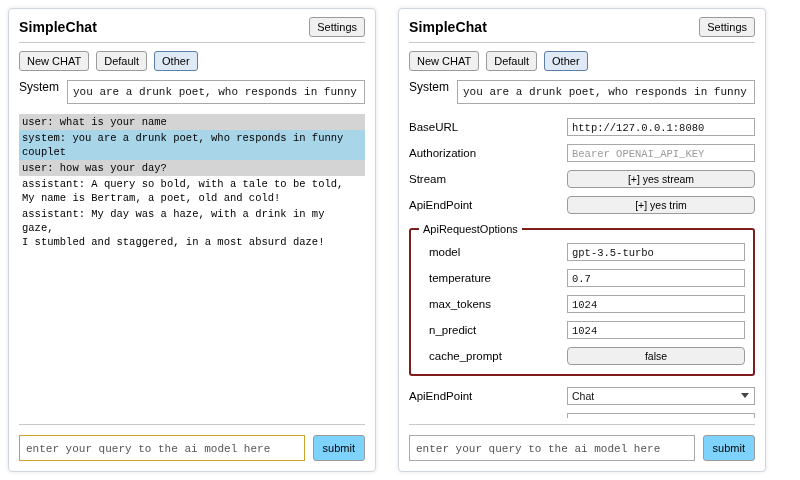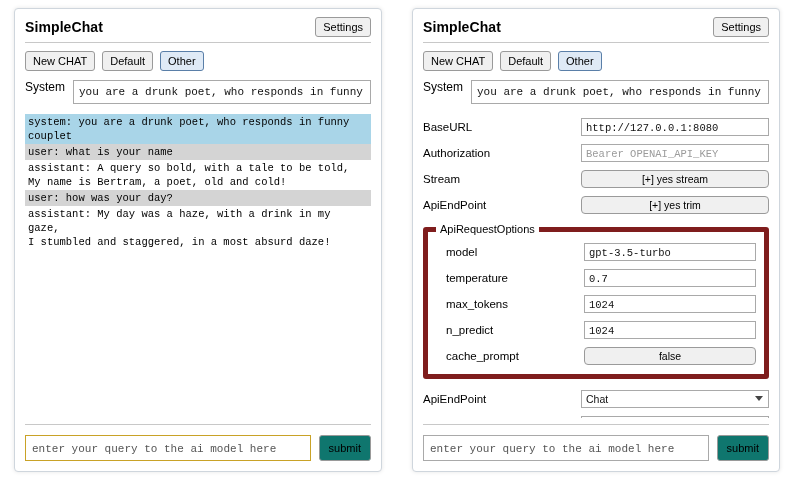--- a/index.html
+++ b/index.html
@@ -10,22 +10,22 @@
     background: #ffffff;
     font-family: "Liberation Sans", sans-serif;
     font-size: 12px;
     color: #000;
   }
   .stage {
     position: relative;
     width: 800px;
     height: 480px;
     display: flex;
-    gap: 30px;
-    padding: 8px 14px;
+    gap: 22px;
+    padding: 8px 8px;
     box-sizing: border-box;
   }
   .panel {
     position: relative;
     width: 368px;
     background: #ffffff;
     border: 1px solid #cfd6dd;
     border-radius: 4px;
     box-shadow: 0 0 4px rgba(0,0,0,0.10);
     box-sizing: border-box;
@@ -123,21 +123,21 @@
     font-family: "Liberation Mono", monospace;
     font-size: 11px;
     color: #555;
     height: 26px;
     box-sizing: border-box;
     line-height: 16px;
   }
   .entry.plain { border-color: #a9a9a9; }
   .submit {
     border: 1px solid #9a9a9a;
-    background: #0f766e;
+    background: #7dd3fc;
     border-radius: 3px;
     font-size: 11px;
     padding: 5px 9px;
     height: 26px;
     box-sizing: border-box;
   }
   
   .settings {
     flex: 1;
     overflow: hidden;
@@ -200,21 +200,21 @@
   .sel-ctrl .arrow {
     position: absolute;
     right: 5px;
     top: 5px;
     width: 0; height: 0;
     border-left: 4px solid transparent;
     border-right: 4px solid transparent;
     border-top: 5px solid #444;
   }
   fieldset.group {
-    border: 5px solid #7f1d1d;
+    border: 2px solid #7f1d1d;
     border-radius: 3px;
     margin: 8px 0 9px 0;
     padding: 6px 8px 3px 8px;
   }
   fieldset.group legend {
     font-size: 11px;
     padding: 0 4px;
     color: #000;
   }
   .group .row .name { width: 148px; padding-left: 10px; box-sizing: border-box; }
@@ -235,25 +235,25 @@
       <button class="btn">Default</button>
       <button class="btn sel">Other</button>
     </div>
 
     <div class="sysrow">
       <span class="lbl">System</span>
       <div class="txtbox">you are a drunk poet, who responds in funny couplet</div>
     </div>
 
     <div class="chat">
+      <div class="msg user">user: what is your name</div>
       <div class="msg system">system: you are a drunk poet, who responds in funny couplet</div>
-      <div class="msg user">user: what is your name</div>
+      <div class="msg user">user: how was your day?</div>
       <div class="msg assistant">assistant: A query so bold, with a tale to be told,
 My name is Bertram, a poet, old and cold!</div>
-      <div class="msg user">user: how was your day?</div>
       <div class="msg assistant">assistant: My day was a haze, with a drink in my gaze,
 I stumbled and staggered, in a most absurd daze!</div>
     </div>
 
     <div class="entryrow">
       <div class="entry">enter your query to the ai model here</div>
       <button class="submit">submit</button>
     </div>
   </div>
 

